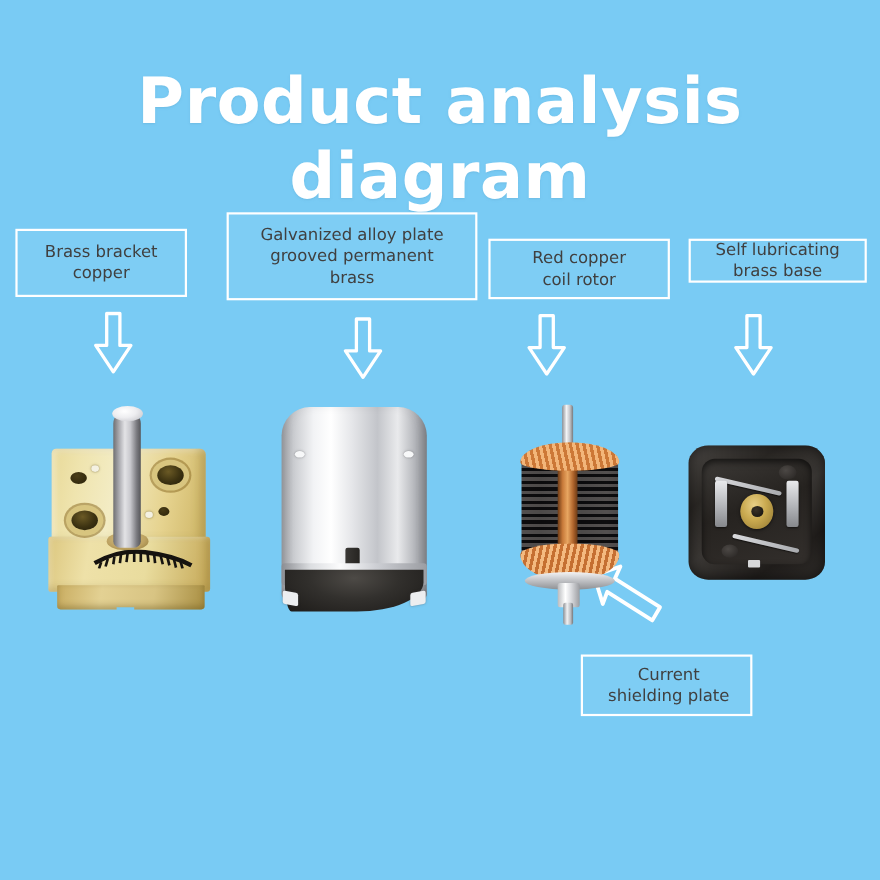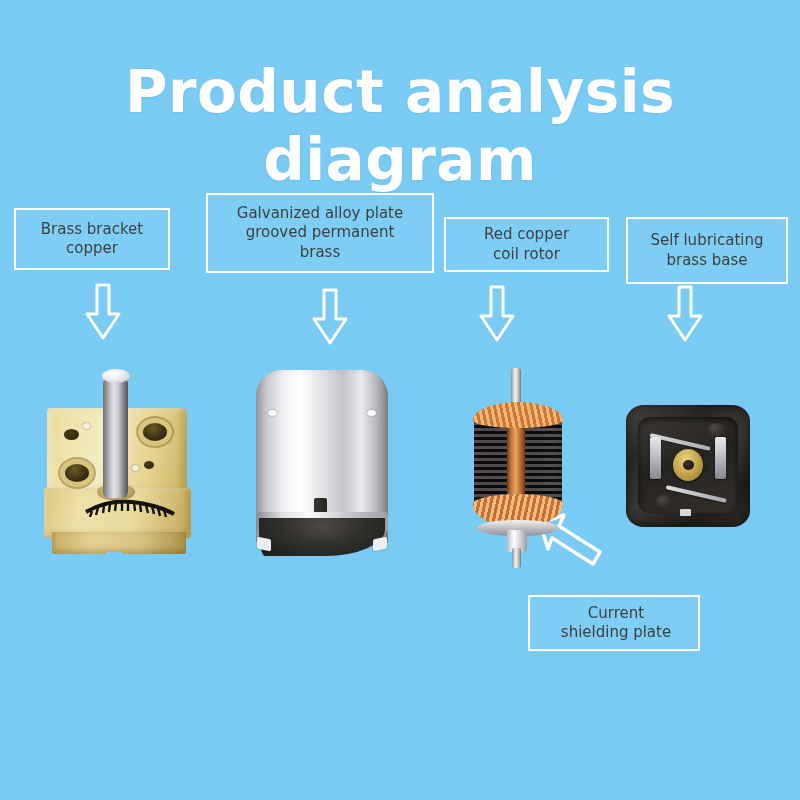--- a/index.html
+++ b/index.html
@@ -244,28 +244,28 @@
     </div>
   </div>
 
   <div class="lbl" style="left:444px;top:217px;width:165px;height:55px;">
     <div>
       <div>Red copper</div>
       <div>coil rotor</div>
     </div>
   </div>
 
-  <div class="lbl" style="left:626px;top:217px;width:162px;height:67px;">
+  <div class="lbl" style="left:626px;top:217px;width:162px;height:40px;">
     <div>
       <div>Self lubricating</div>
       <div>brass base</div>
     </div>
   </div>
 
-  <div class="lbl" style="left:528px;top:595px;width:172px;height:56px;padding-left:12px;">
+  <div class="lbl" style="left:528px;top:595px;width:156px;height:56px;padding-left:12px;">
     <div>
       <div>Current</div>
       <div>shielding plate</div>
     </div>
   </div>
 
   <div class="arrow" style="left:84px;top:283px;">
     <svg width="38" height="58" viewBox="0 0 38 58">
       <path d="M13 2 L25 2 L25 31 L35 31 L19 55 L3 31 L13 31 Z" fill="none" stroke="#ffffff" stroke-width="3" stroke-linejoin="round"></path>
     </svg>

